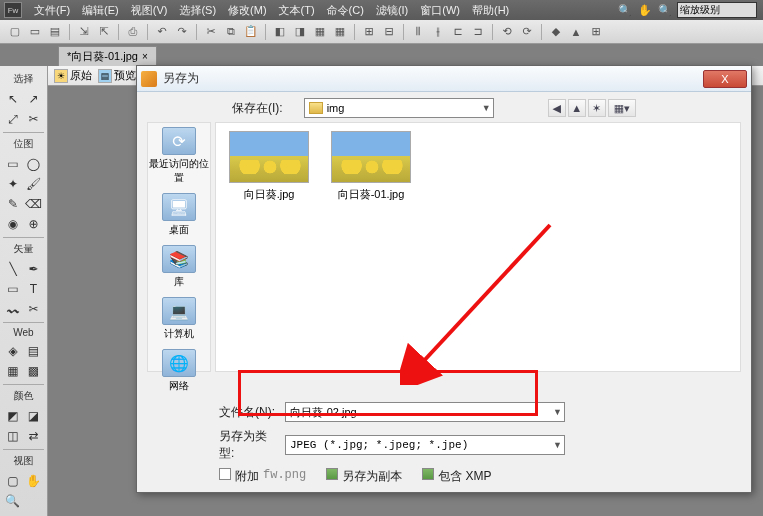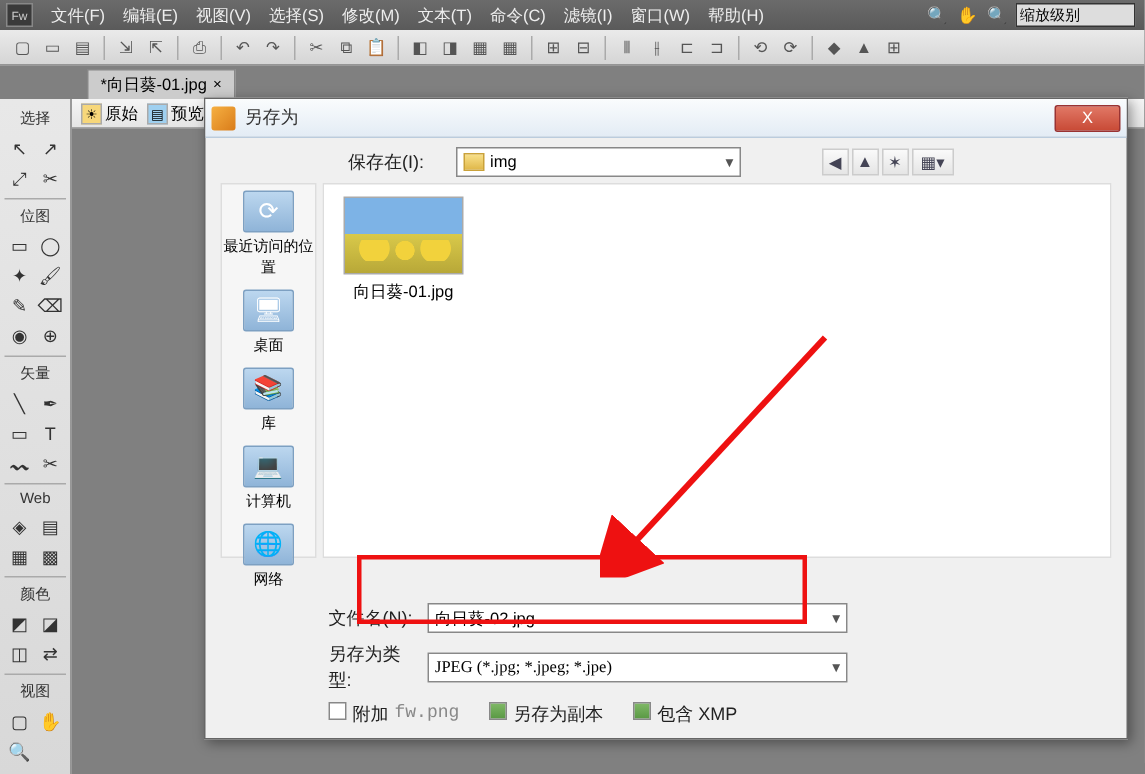--- a/index.html
+++ b/index.html
@@ -246,37 +246,41 @@
           <div class="place-lbl">计算机</div>
         </div>
         <div class="place">
           <div class="place-ic">🌐</div>
           <div class="place-lbl">网络</div>
         </div>
       </div>
       <div class="files">
         <div class="file">
           <div class="thumb"></div>
+          <div class="file-lbl">向日葵.jpg</div>
+        </div>
+        <div class="file">
+          <div class="thumb"></div>
           <div class="file-lbl">向日葵-01.jpg</div>
         </div>
       </div>
     </div>
 
     <div class="bottom-form">
       <div class="form-row">
         <span class="lbl" style="width:60px">文件名(N):</span>
         <div class="combo filetype-combo">
           <span>向日葵-02.jpg</span>
           <span class="drop">▼</span>
         </div>
       </div>
       <div class="form-row">
         <span class="lbl" style="width:60px">另存为类型:</span>
         <div class="combo filetype-combo">
-          <span style="font-family:Liberation Serif, serif">JPEG (*.jpg; *.jpeg; *.jpe)</span>
+          <span style="font-family:Liberation Mono, monospace">JPEG (*.jpg; *.jpeg; *.jpe)</span>
           <span class="drop">▼</span>
         </div>
       </div>
       <div class="chk-row">
         <div class="chk"></div>
         <span class="lbl">附加</span>
         <span class="lbl" style="color:#888;font-family:Liberation Mono, monospace">fw.png</span>
         <div style="width:12px"></div>
         <div class="chk checked"></div>
         <span class="lbl">另存为副本</span>

